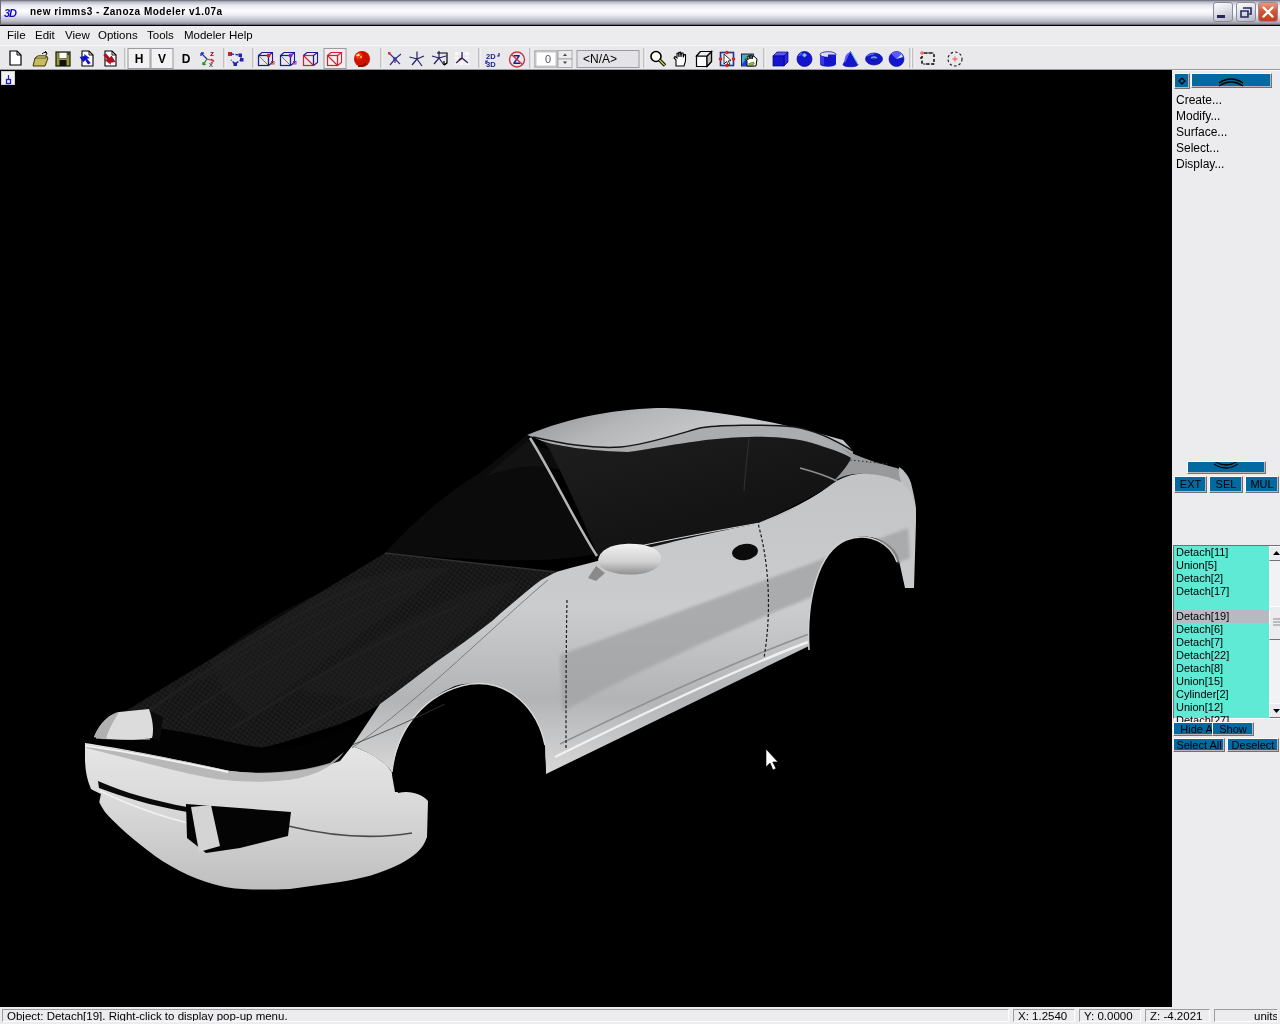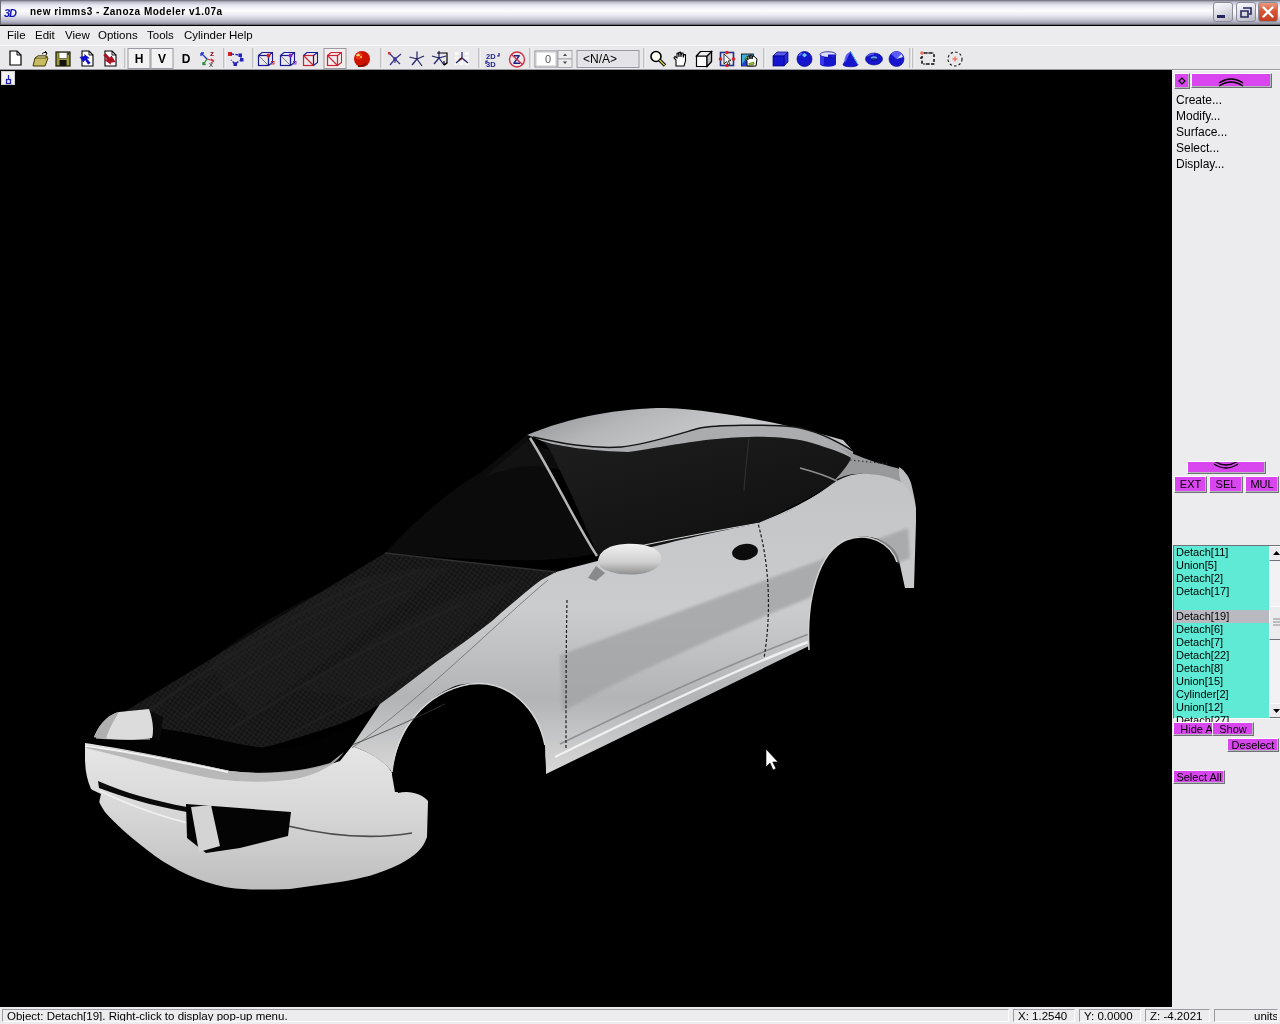--- a/index.html
+++ b/index.html
@@ -25,21 +25,21 @@
   position:absolute; left:0; top:45px; width:1280px; height:25px; background:#e9e9eb;
   border-top:1px solid #f8f8f8; border-bottom:1px solid #9a9aa0;
 }
 #viewport { position:absolute; left:0; top:70px; width:1172px; height:937px; background:#000; }
 #pinbtn { position:absolute; left:1px; top:1px; width:14px; height:14px; background:#f2f2f2; border:1px solid #cfcfcf; }
 #rightpanel {
   position:absolute; left:1172px; top:70px; width:108px; height:937px; background:#ececee;
   border-top:1px solid #f8f8f8; font-size:12px;
 }
 .rp-link { position:absolute; left:4px; color:#000; font-size:12px; }
-.rbtn { position:absolute; background:#d946ef; border-top:1px solid #fcfcfc; border-left:1px solid #fcfcfc; border-right:1px solid #707078; border-bottom:1px solid #707078; box-shadow:inset -1px -1px 0 #b5b5bc; font-size:11px; text-align:center; color:#000; }
+.rbtn { position:absolute; background:#0369a1; border-top:1px solid #fcfcfc; border-left:1px solid #fcfcfc; border-right:1px solid #707078; border-bottom:1px solid #707078; box-shadow:inset -1px -1px 0 #b5b5bc; font-size:11px; text-align:center; color:#000; }
 #listbox { position:absolute; left:1px; top:474px; width:112px; height:174px; background:#5eead4; border:1px solid #707078; border-right-color:#fafafa; border-bottom-color:#fafafa; font-size:11px; }
 .li { height:13px; line-height:13px; padding-left:2px; white-space:nowrap; }
 .li.sel { background:#b9b9c1;margin-top:12px; }
 #lbsb { position:absolute; right:0; top:0; width:15px; height:100%; background:#f2f2f4; }
 .sbbtn { position:absolute; left:0; width:15px; height:15px; background:#ececee; border:1px solid; border-color:#fcfcfc #707078 #707078 #fcfcfc; }
 #sbthumb { position:absolute; left:0; top:60px; width:15px; height:34px; background:#ececee; border:1px solid; border-color:#fcfcfc #707078 #707078 #fcfcfc; }
 #statusbar { position:absolute; left:0; top:1007px; width:1280px; height:17px; background:#ececee; font-size:11.5px; }
 .sbox { position:absolute; top:2px; height:13px; border:1px solid #9a9aa0; border-right-color:#fcfcfc; border-bottom-color:#fcfcfc; padding:0 4px; line-height:12px; white-space:nowrap; overflow:hidden;}
 </style>
 </head>
@@ -166,21 +166,21 @@
         <path d="M4.5,4.5 L13.5,13.5 M13.5,4.5 L4.5,13.5" stroke="#fff" stroke-width="2.4" stroke-linecap="round"></path>
       </svg></div>
 </div>
 
 <div id="menubar">
   <span class="mi" style="left:7px">File</span>
   <span class="mi" style="left:35px">Edit</span>
   <span class="mi" style="left:65px">View</span>
   <span class="mi" style="left:98px">Options</span>
   <span class="mi" style="left:147px">Tools</span>
-  <span class="mi" style="left:184px">Cylinder</span>
+  <span class="mi" style="left:184px">Modeler</span>
   <span class="mi" style="left:229px">Help</span>
 </div>
 
 <div id="toolbar">
     <svg width="1280" height="25" viewBox="0 0 1280 25" style="position:absolute;left:0;top:0">
 <g transform="translate(9,5)">
         <path d="M1,0 L8,0 L12,4 L12,14 L1,14 Z" fill="#fff" stroke="#000" stroke-width="1.2"></path>
         <path d="M8,0 L8,4 L12,4" fill="none" stroke="#000" stroke-width="1"></path>
       </g>
 <g transform="translate(33,6)">
@@ -458,21 +458,21 @@
     <div class="li">Detach[7]</div>
     <div class="li">Detach[22]</div>
     <div class="li">Detach[8]</div>
     <div class="li">Union[15]</div>
     <div class="li">Cylinder[2]</div>
     <div class="li">Union[12]</div>
     <div class="li">Detach[27]</div>
   </div>
   <div class="rbtn" style="left:1px; top:651px; width:52px; height:14px; line-height:13px;">Hide All</div>
   <div class="rbtn" style="left:40px; top:651px; width:42px; height:14px; line-height:13px;">Show All</div>
-  <div class="rbtn" style="left:1px; top:667px; width:52px; height:14px; line-height:13px;margin-top:32px;">Select All</div>
+  <div class="rbtn" style="left:1px; top:667px; width:52px; height:14px; line-height:13px;">Select All</div>
   <div class="rbtn" style="left:55px; top:667px; width:52px; height:14px; line-height:13px;">Deselect</div>
 </div>
 
 <div id="statusbar">
   <div class="sbox" style="left:2px; width:1007px;">Object: Detach[19]. Right-click to display pop-up menu.</div>
   <div class="sbox" style="left:1013px; width:62px;">X: 1.2540</div>
   <div class="sbox" style="left:1079px; width:62px;">Y: 0.0000</div>
   <div class="sbox" style="left:1145px; width:65px;">Z: -4.2021</div>
   <div class="sbox" style="left:1214px; width:64px;padding-left:39px;">units</div>
 </div>

